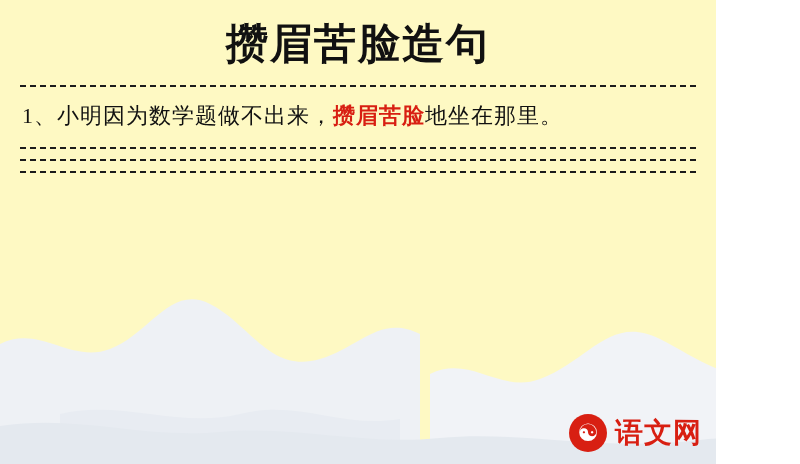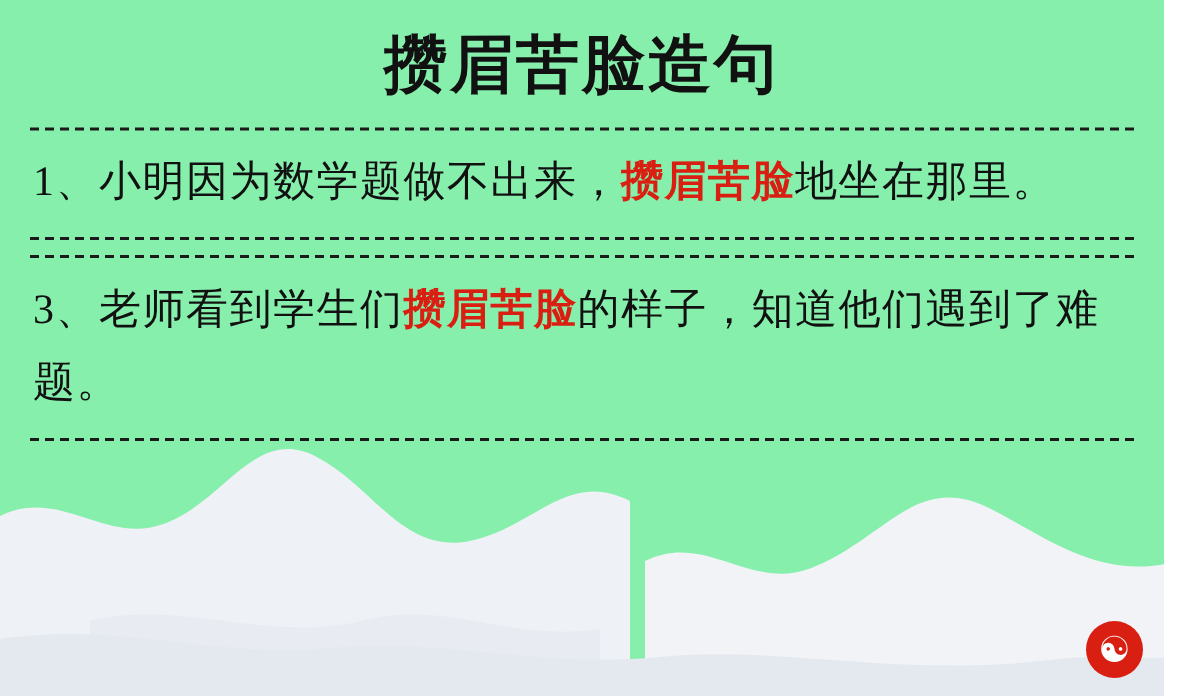--- a/index.html
+++ b/index.html
@@ -8,23 +8,23 @@
   }
   body {
     width: 800px;
     height: 464px;
     overflow: hidden;
     font-family: "Liberation Serif", "DejaVu Serif", serif;
     background: #ffffff;
   }
   .page {
     position: relative;
-    width: 776px;
+    width: 716px;
     height: 464px;
-    background: #86efac;
+    background: #fef9c3;
     overflow: hidden;
   }
 
   
   .bg-art {
     position: absolute;
     left: 0;
     bottom: 0;
     width: 800px;
     height: 300px;
@@ -50,21 +50,21 @@
     line-height: 1.25;
   }
 
   .divider {
     height: 0;
     border-top: 2px dashed #1b1b1b;
     margin: 10px 4px;
   }
 
   .sentence {
-    font-size: 28px;
+    font-size: 22px;
     color: #111111;
     line-height: 1.75;
     margin: 10px 6px 12px 6px;
     letter-spacing: 1px;
   }
   .kw {
     color: #d81f12;
     font-weight: bold;
   }
 
@@ -117,23 +117,23 @@
 
     <div class="divider"></div>
 
     <p class="sentence"><span>1、小明因为数学题做不出来，</span><span class="kw">攒眉苦脸</span><span>地坐在那里。</span></p>
 
     <div class="divider"></div>
 
 
     <div class="divider"></div>
 
-    <p class="sentence"><span>3、老师看到学生们</span><span class="kw">攒眉苦脸</span><span>的样子，知道他们遇到了难题。</span></p>
 
     <div class="divider"></div>
 
   </div>
 
   <div class="watermark">
     <div class="wm-badge">☯</div>
+    <div class="wm-text">语文网</div>
   </div>
 
 </div>
 
 </body></html>

